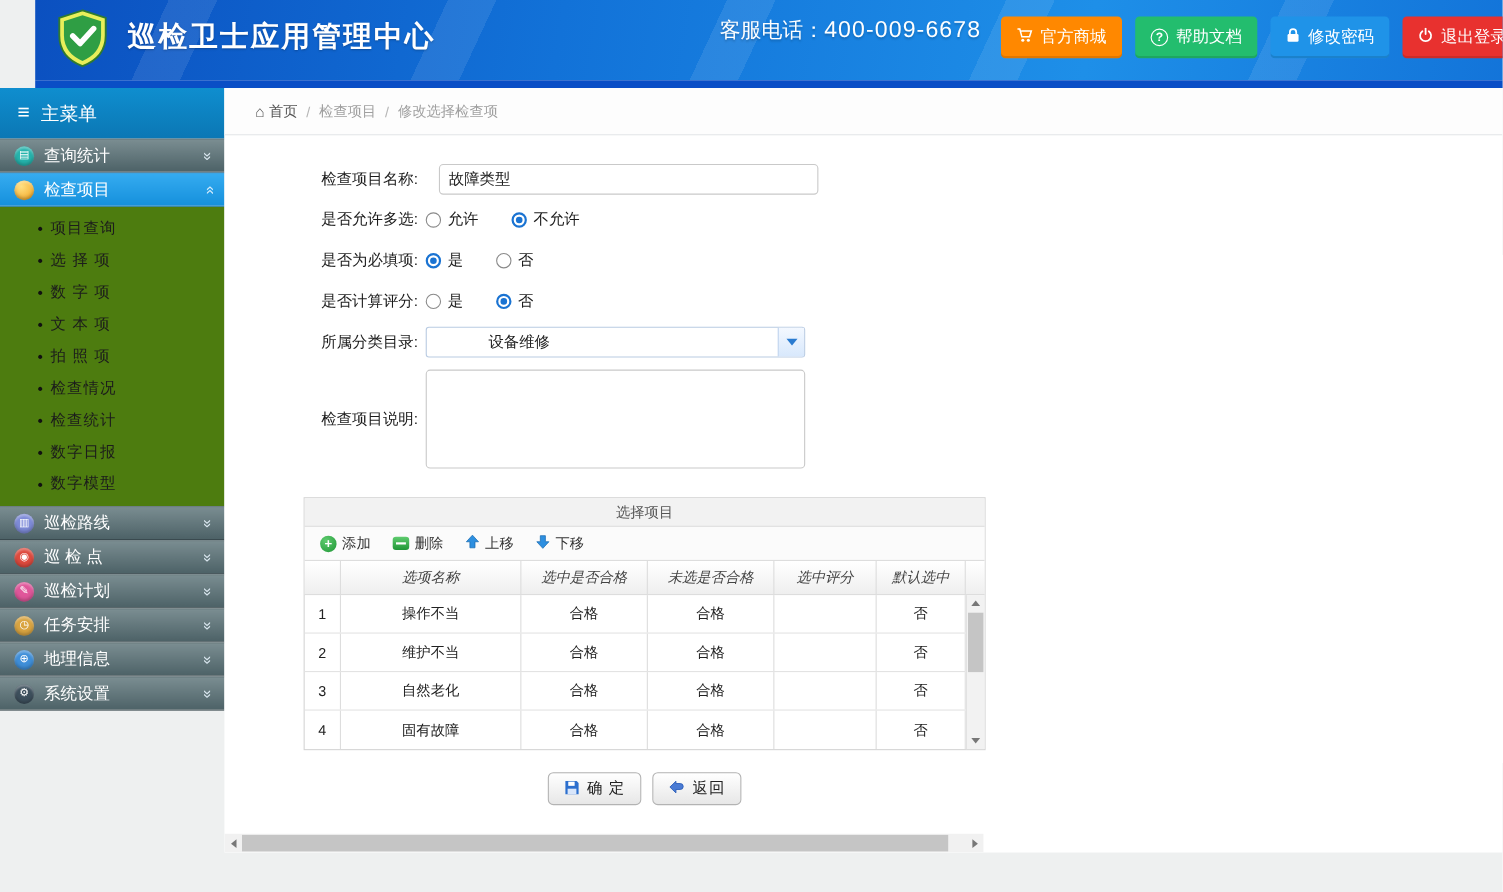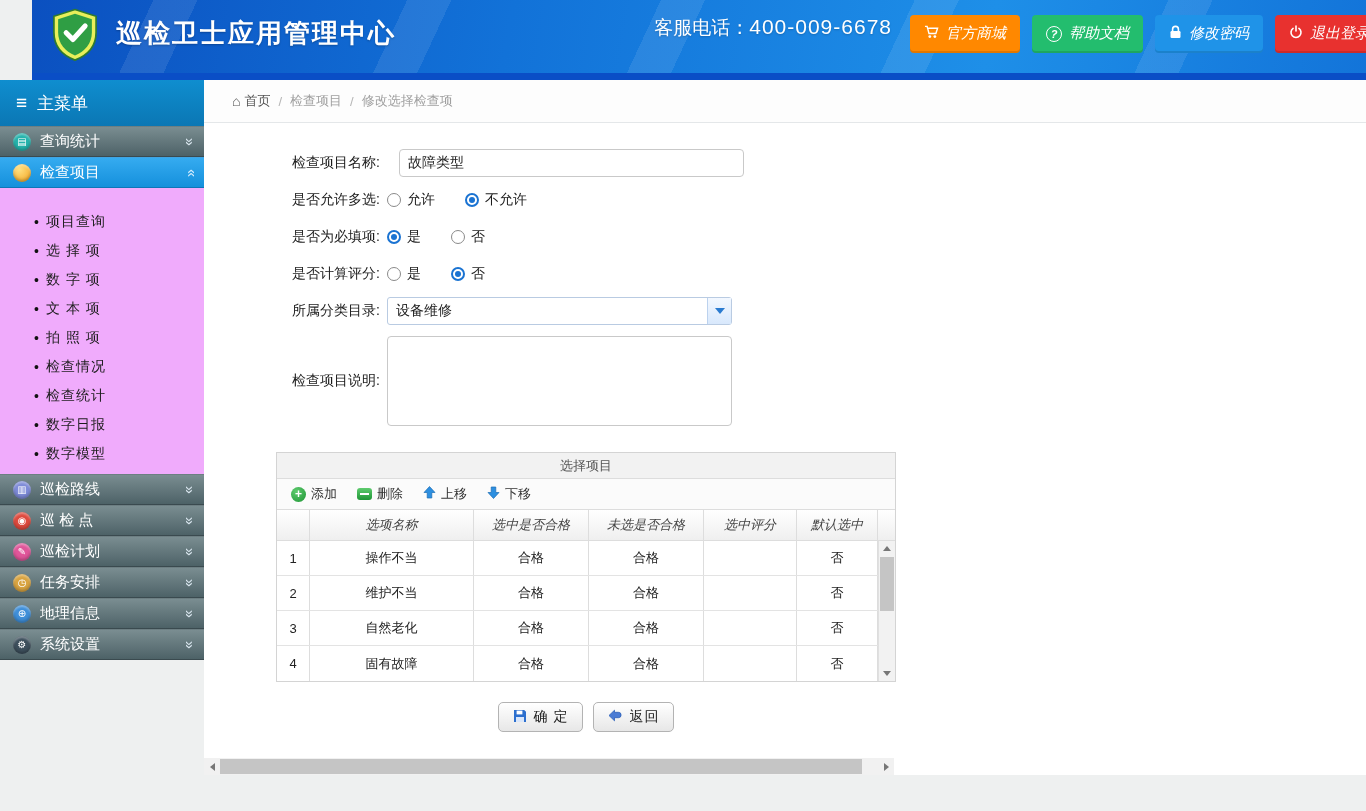--- a/index.html
+++ b/index.html
@@ -26,21 +26,21 @@
     pointer-events:none;
   }
   .logo{ width:54px; height:54px; flex:0 0 auto; position:relative; z-index:1; }
   .app-title{ color:#fff; font-size:26px; font-weight:700; letter-spacing:2px; margin-left:14px; z-index:1; text-shadow:0 1px 2px rgba(0,0,0,.25); }
   .header-right{ margin-left:auto; display:flex; align-items:flex-start; gap:12px; z-index:1; }
   .phone{ color:#fff; font-size:19px; margin-right:6px; white-space:nowrap; text-shadow:0 1px 2px rgba(0,0,0,.2); }
   .phone .num{ font-size:21px; letter-spacing:1px; }
   .hbtn{
     height:38px; border:none; border-radius:4px; color:#fff; font-size:15px;
     display:flex; align-items:center; gap:7px; padding:0 14px; cursor:pointer;
-    font-family:inherit; box-shadow:inset 0 -2px 0 rgba(0,0,0,.12);font-style:italic;
+    font-family:inherit; box-shadow:inset 0 -2px 0 rgba(0,0,0,.12);
   }
   .hbtn.shop{ background:#ff8800; }
   .hbtn.help{ background:#23bd6e; }
   .hbtn.pwd{ background:#1f93e8; }
   .hbtn.logout{ background:#e8312f; }
   .q-ico{ width:16px;height:16px;border:1.5px solid #fff;border-radius:50%;display:flex;align-items:center;justify-content:center;font-size:11px;font-weight:bold; }
 
   
   .sidebar{ position:absolute; left:0; top:80px; width:204px; }
   .menu-head{
@@ -58,21 +58,21 @@
   .nav-ico{
     width:18px; height:18px; border-radius:50%; flex:0 0 auto;
     display:flex; align-items:center; justify-content:center;
     color:#fff; font-size:10px; box-shadow:inset 0 -2px 3px rgba(0,0,0,.25), inset 0 2px 2px rgba(255,255,255,.35);
   }
   .c-teal{ background:#25b3ac; } .c-gold{ background:radial-gradient(circle at 35% 30%,#ffe082,#f3a21c); }
   .c-violet{ background:#7e8bd8; } .c-red{ background:#de4a3e; } .c-pink{ background:#e0569a; }
   .c-tan{ background:#d9a441; } .c-blue{ background:#3f8fd9; } .c-dark{ background:#3d4f5c; }
   .chev{ margin-left:auto; color:#eaf6ff; font-size:14px; transform:rotate(90deg); opacity:.9; }
   .chev.up{ transform:rotate(-90deg); }
-  .submenu{ background:#f0abfc; padding:19px 0 6px 0; }
+  .submenu{ background:#4d7c0f; padding:5px 0 6px 0; }
   .sub-item{ height:29px; display:flex; align-items:center; padding-left:34px; font-size:14px; color:#1c1c1c; cursor:pointer; letter-spacing:1px; }
   .bullet{ width:12px; }
   .bullet::before{ content:"•"; color:#111; font-size:14px; }
 
   
   .main{ position:absolute; left:204px; top:80px; right:0; bottom:36px; background:#fff; overflow:hidden; }
   .crumbbar{
     height:43px; display:flex; align-items:center; gap:8px; padding-left:28px;
     font-size:13px; color:#a0a0a0; border-bottom:1px solid #e4e7e9; background:#fdfdfd;
   }
@@ -90,21 +90,21 @@
   }
   .radio-group{ display:flex; align-items:center; height:28px; }
   .radio-opt{ display:flex; align-items:center; gap:6px; margin-right:30px; font-size:14px; color:#1b1b1b; cursor:pointer; }
   .radio{ width:14px; height:14px; border:1px solid #8a8a8a; border-radius:50%; background:#fff; position:relative; flex:0 0 auto; }
   .radio.checked{ border:2px solid #1a73d2; }
   .radio.checked::after{ content:""; position:absolute; left:2px; top:2px; right:2px; bottom:2px; background:#1a73d2; border-radius:50%; }
   .combo{
     width:345px; height:28px; border:1px solid #b9cbe2; border-radius:3px;
     display:flex; align-items:center; background:#fff; cursor:pointer;
   }
-  .combo-text{ flex:1; padding:0 8px; font-size:14px; color:#222; }
+  .combo-text{ flex:1; padding:0 8px; font-size:14px; color:#222;margin-left:48px; }
   .combo-arrow{
     width:24px; height:26px; background:linear-gradient(#f3f8ff,#d8e8fc);
     border-left:1px solid #bcd2ee; display:flex; align-items:center; justify-content:center;
   }
   .combo-arrow i{ width:0; height:0; border-left:5px solid transparent; border-right:5px solid transparent; border-top:6px solid #2a7bd0; }
   .desc-area{
     width:345px; height:90px; border:1px solid #c9c9c9; border-radius:4px;
     resize:none; font-family:inherit; font-size:14px; padding:6px 8px; outline:none;
   }
 

